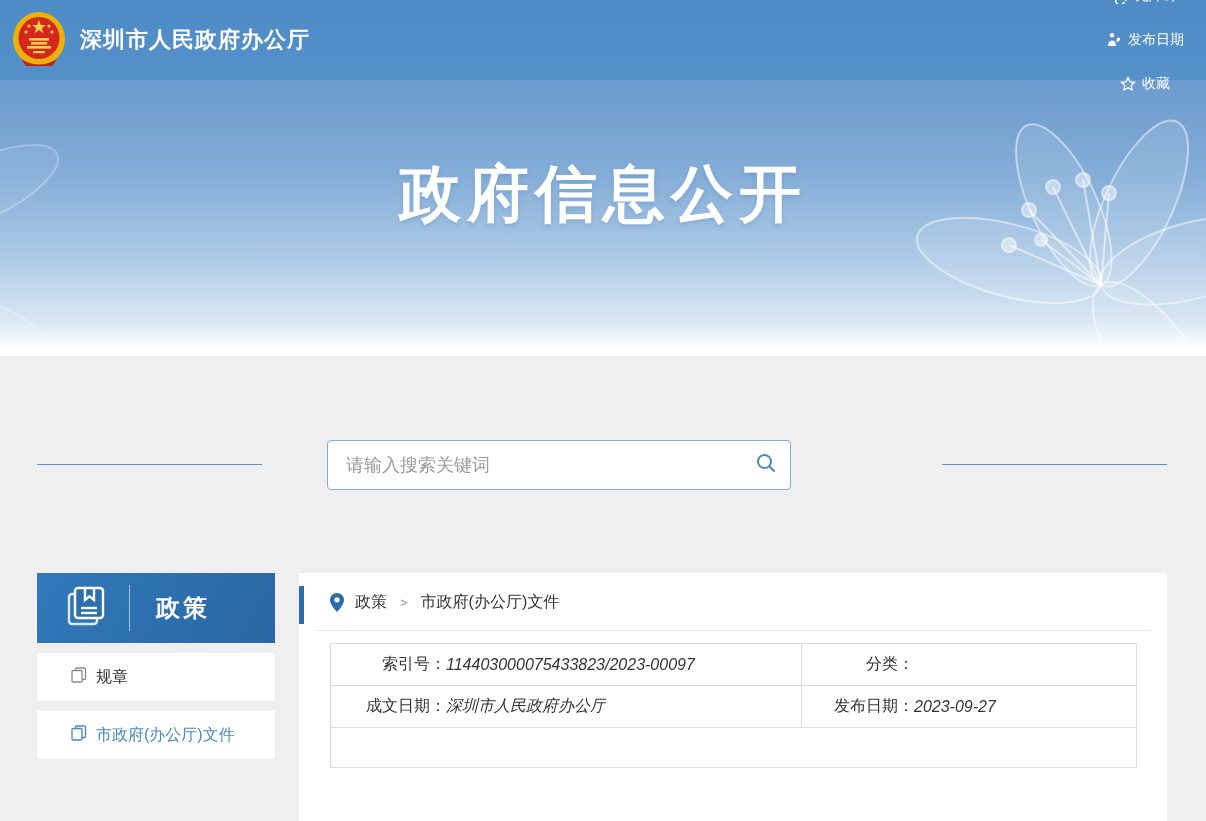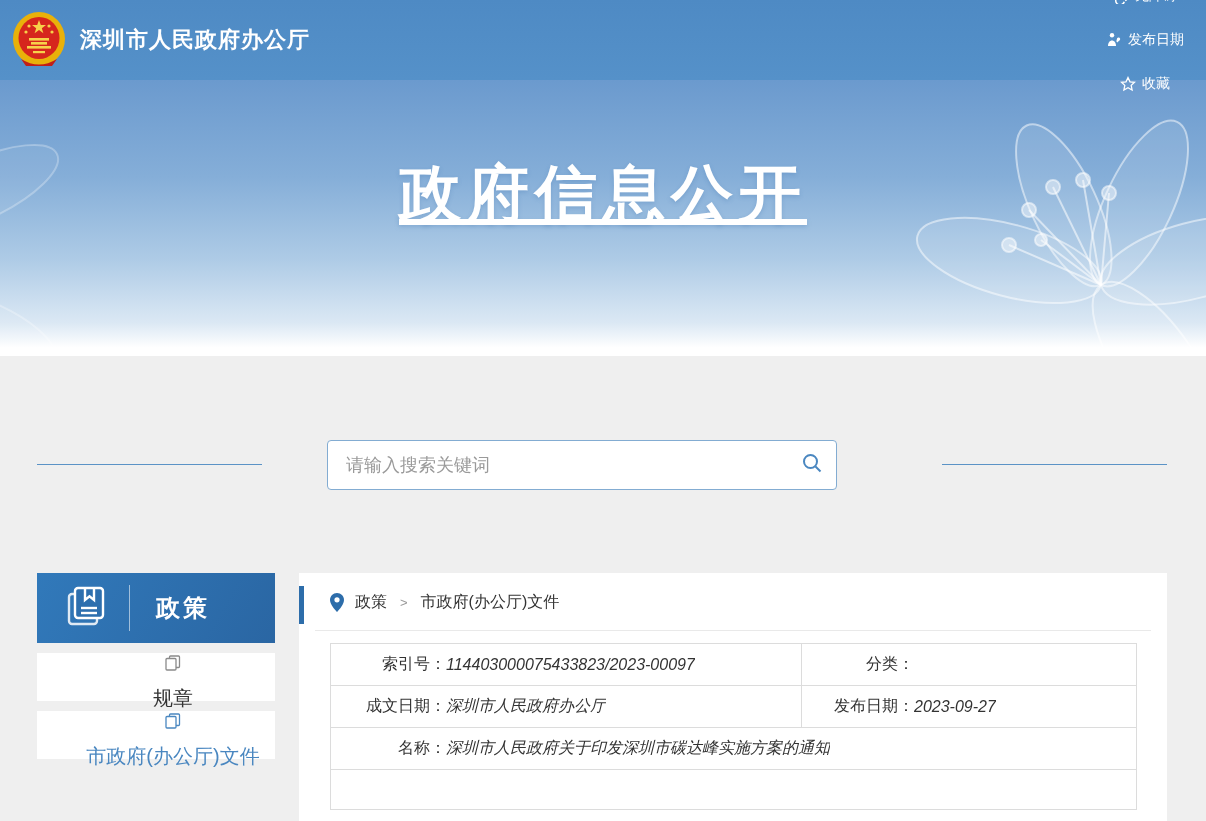--- a/index.html
+++ b/index.html
@@ -10,41 +10,41 @@
   .topbar { height:80px; background:linear-gradient(180deg,#4e8ac4,#5591c9); display:flex; align-items:center; padding:0 22px 0 12px; position:relative; z-index:3; }
   .emblem { width:54px; height:58px; flex:0 0 auto; }
   .site-title { color:#fff; font-size:22px; font-weight:bold; margin-left:14px; letter-spacing:1px; }
   .top-links { margin-left:auto; display:flex; align-items:center; gap:26px;flex-direction:column; }
   .top-link { display:flex; align-items:center; gap:6px; color:#fff; font-size:14px; cursor:pointer; white-space:nowrap; }
   .top-link svg { display:block; }
 
   
   .banner { position:relative; height:276px; overflow:hidden;
     background:linear-gradient(180deg,#6b9ace 0%,#85aed8 35%,#aecbe6 65%,#dbe8f4 88%,#ffffff 97%); }
-  .banner-title { position:relative; z-index:2; text-align:center; padding-top:72px; color:#fff; font-size:62px; font-weight:bold; letter-spacing:6px; text-shadow:0 2px 4px rgba(60,110,170,.25);text-decoration:underline; }
+  .banner-title { position:relative; z-index:2; text-align:center; padding-top:72px; color:#fff; font-size:62px; font-weight:bold; letter-spacing:6px; text-shadow:0 2px 4px rgba(60,110,170,.25); }
   .flower-right { position:absolute; right:0; top:0; z-index:1; }
   .flower-left  { position:absolute; left:0; top:0; z-index:1; }
 
   
   .content { position:relative; height:465px; background:#efefef; }
   .deco-line { position:absolute; top:108px; width:225px; height:1px; background:#5b93c6; }
   .deco-left { left:37px; } .deco-right { left:942px; }
 
-  .search-box { position:absolute; left:327px; top:84px; width:510px; height:50px; background:#fff; border:1px solid #83acd2; border-radius:4px; display:flex; align-items:flex-start; }
+  .search-box { position:absolute; left:327px; top:84px; width:464px; height:50px; background:#fff; border:1px solid #83acd2; border-radius:4px; display:flex; align-items:flex-start; }
   .search-box input { flex:1; height:100%; border:none; outline:none; background:transparent; padding:0 10px 0 18px; font-size:18px; color:#333; font-family:inherit; }
   .search-box input::placeholder { color:#9a9a9a; }
   .search-btn { width:48px; height:100%; display:flex; align-items:center; justify-content:center; cursor:pointer; }
 
   
   .layout { position:absolute; left:0; top:217px; width:1206px; }
   .sidebar { position:absolute; left:37px; top:0; width:238px; }
   .sidebar-header { height:70px; background:linear-gradient(120deg,#3179ba 0%,#2a66a3 100%); display:flex; align-items:center; padding-left:28px; }
   .sidebar-divider { width:1px; height:46px; background:rgba(255,255,255,.55); margin:0 26px 0 20px; }
   .sidebar-title { color:#fff; font-size:24px; font-weight:bold; letter-spacing:3px; }
-  .sidebar-item { height:48px; margin-top:10px; background:#fff; display:flex; align-items:center; padding-left:34px; gap:9px; font-size:20px; color:#333; cursor:pointer;flex-direction:column; }
+  .sidebar-item { height:48px; margin-top:10px; background:#fff; display:flex; align-items:center; padding-left:34px; gap:9px; font-size:16px; color:#333; cursor:pointer; }
   .sidebar-item svg { flex:0 0 auto; }
   .sidebar-item.active { color:#4a87c0; }
 
   
   .main-card { position:absolute; left:299px; top:0; width:868px; min-height:420px; background:#fff; }
   .breadcrumb { position:relative; height:58px; display:flex; align-items:center; padding-left:31px; font-size:16px; color:#333; }
   .crumb-bar { position:absolute; left:0; top:13px; width:5px; height:38px; background:#2d6daa; }
   .crumb-link { cursor:pointer; }
   .crumb-sep { margin:0 13px; color:#999; font-size:13px; }
   .crumb-pin { margin-right:11px; display:flex; }
@@ -245,28 +245,20 @@
             </div>
           </td>
           <td class="rcol">
             <div class="cell">
               <span class="lbl">发布日期：</span>
               <span class="val">2023-09-27</span>
             </div>
           </td>
         </tr>
         <tr>
-          <td colspan="2">
-            <div class="cell">
-              <span class="lbl">名称：</span>
-              <span class="val">深圳市人民政府关于印发深圳市碳达峰实施方案的通知</span>
-            </div>
-          </td>
-        </tr>
-        <tr>
           <td colspan="2" style="height:40px"></td>
         </tr>
       </tbody>
         </table>
     </div>
 
   </div>
 </div>
 
 </body></html>

